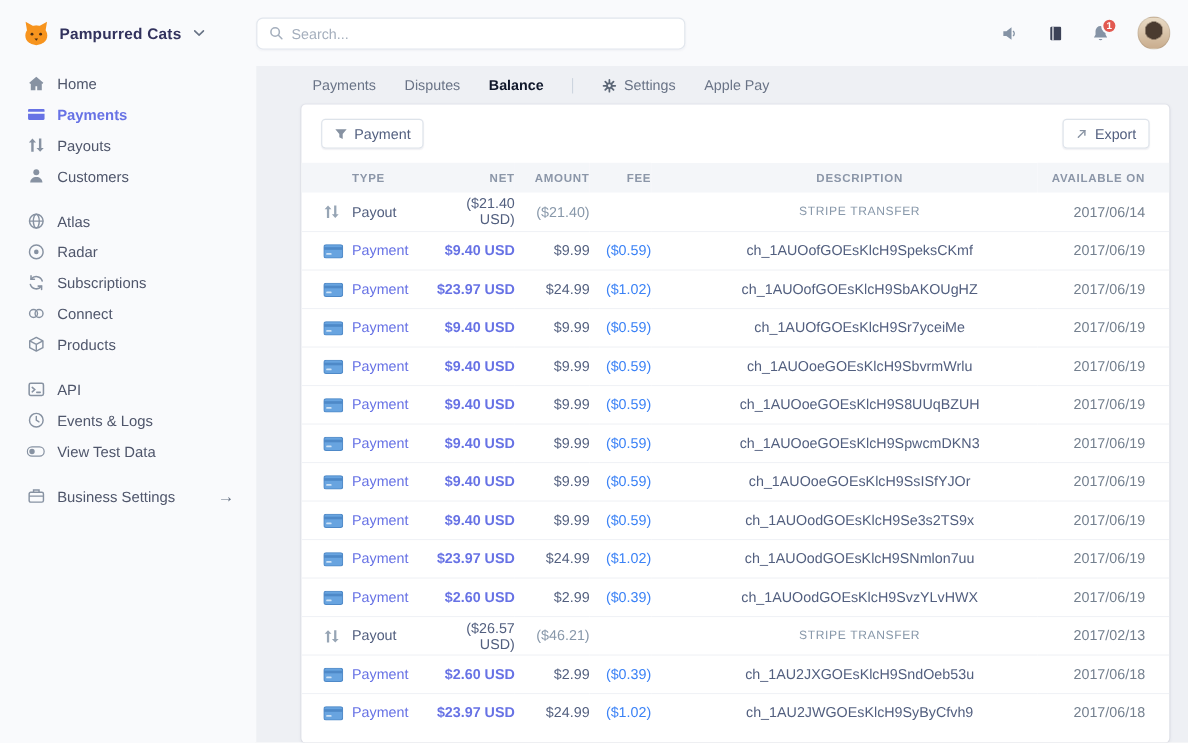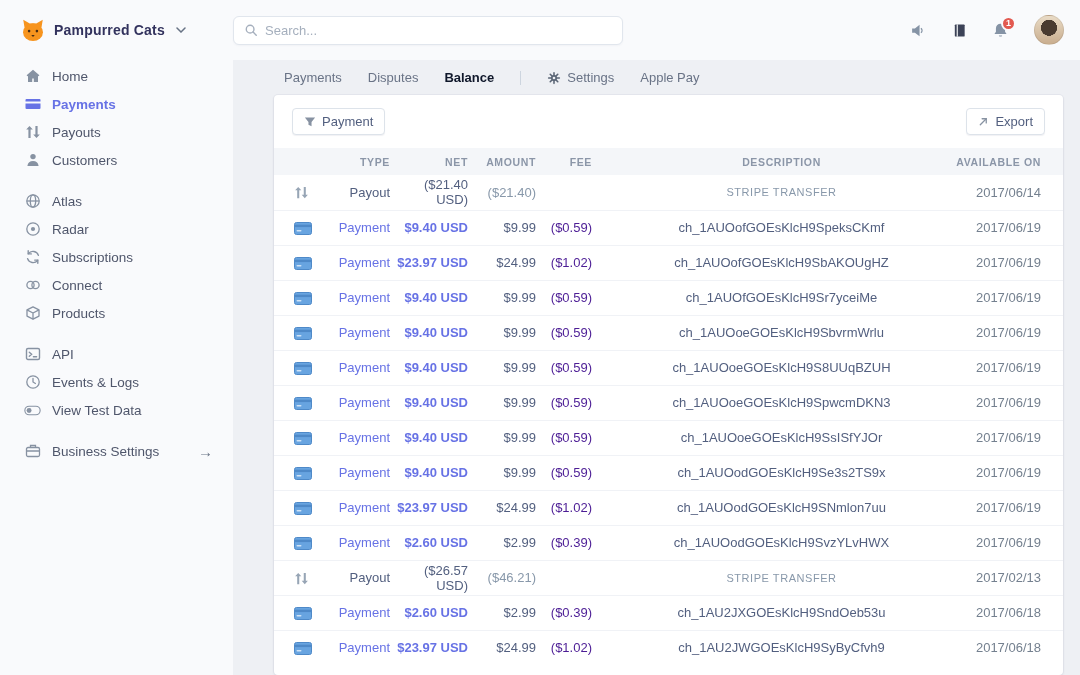--- a/index.html
+++ b/index.html
@@ -61,36 +61,36 @@
     border:1px solid #dde3ea; border-radius:4px; color:#525f7f; font-size:13px; cursor:pointer;
     box-shadow:0 1px 1px rgba(50,50,93,.07); font-family:inherit; }
   .btn .icon { display:flex; color:#8792a2; }
 
   
   table { width:100%; border-collapse:collapse; table-layout:fixed; }
   col.w-icon{width:46px} col.w-type{width:70px} col.w-net{width:78px} col.w-amount{width:68px}
   col.w-fee{width:56px} col.w-date{width:120px}
   thead th { background:#f4f6f9; color:#8b96a8; font-size:10.5px; font-weight:700; letter-spacing:.06em;
     text-transform:uppercase; height:27px; padding:0; }
-  th.c-type, td.c-type { text-align:right; }
+  th.c-type, td.c-type { text-align:left; }
   th.c-net, td.c-net, th.c-amount, td.c-amount, th.c-fee, td.c-fee { text-align:right; }
   th.c-desc, td.c-desc { text-align:center; padding-left:28px; overflow:hidden; white-space:nowrap; }
   th.c-date, td.c-date { text-align:right; padding-right:22px;margin-top:36px; }
   tbody td { height:35px; padding:0; vertical-align:middle; font-size:13px; }
   tbody tr + tr { border-top:1px solid #f0f2f6; }
   td.c-icon { padding-left:20px; }
   .row-icon { display:inline-flex; vertical-align:middle; }
   .type-text { cursor:pointer; }
   .row-payment .type-text { color:#6772e5; }
   .row-payout .type-text { color:#525f7f; }
   .row-payment td.c-net { color:#6772e5; font-weight:700; }
   .row-payout td.c-net { color:#525f7f; }
   .row-payment td.c-amount { color:#525f7f; }
   .row-payout td.c-amount { color:#8898aa; }
-  td.c-fee { color:#4c1d95;margin-top:23px; }
+  td.c-fee { color:#3b82f6;margin-top:23px; }
   .row-payment td.c-desc { color:#525f7f; }
   .row-payout td.c-desc { color:#8898aa; font-size:11px; letter-spacing:.05em; }
   td.c-date { color:#74808f; }
 </style>
 </head>
 <body>
 
 <div class="app">
 
   <header class="topbar">

